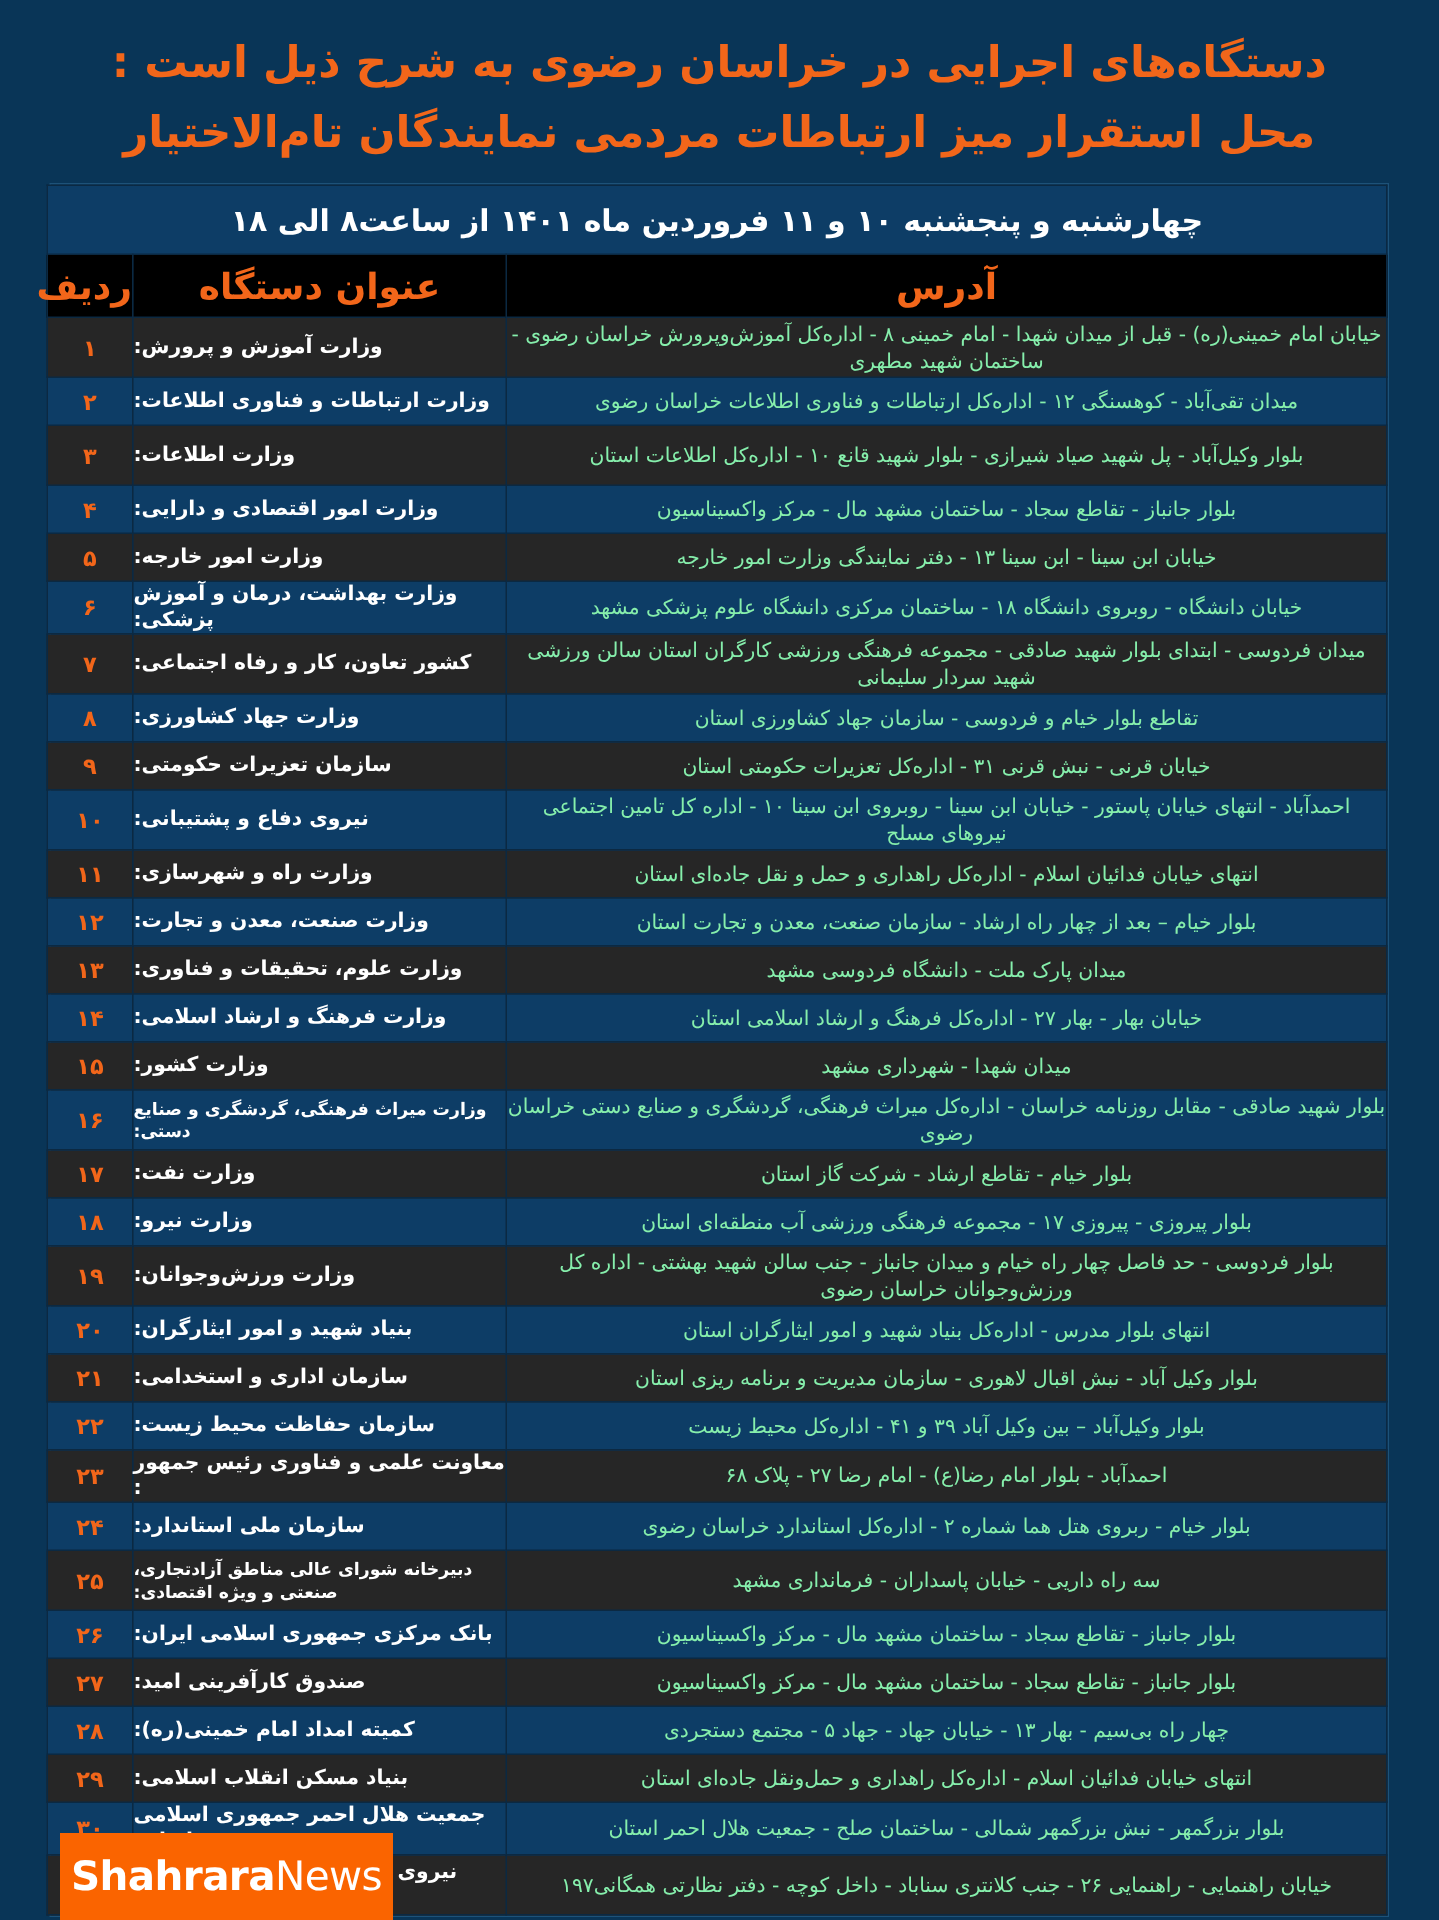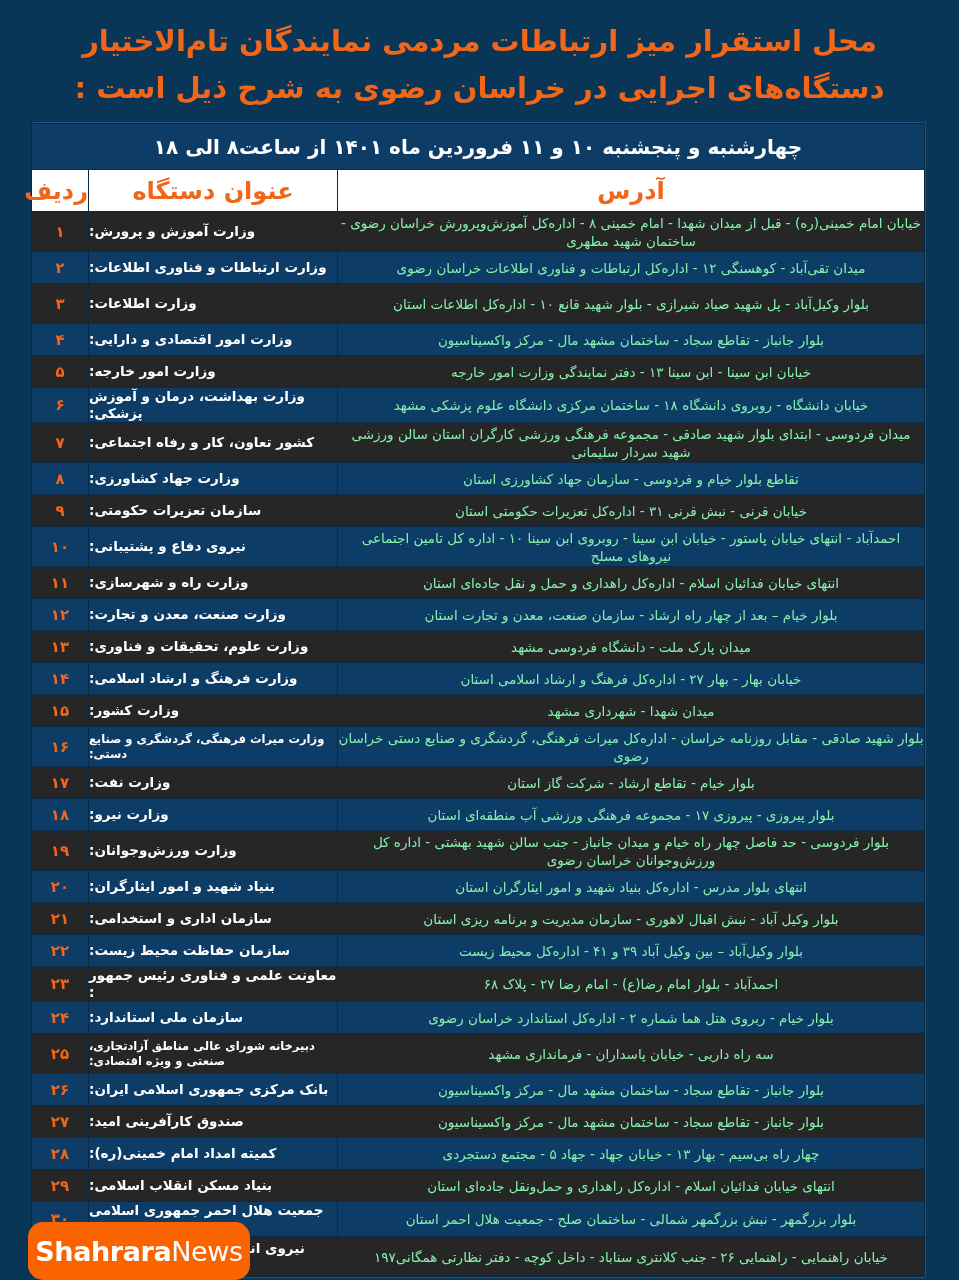--- a/index.html
+++ b/index.html
@@ -65,21 +65,21 @@
     font-size: 20px;
     font-weight: bold;
     text-align: center;
     height: 45px;
     padding: 4px 14px;
     border: 1px solid #1d5279;
   }
 
   
   .hdr th {
-    background: #ffffff;
+    background: #000000;
     color: #F2661A;
     font-size: 24px;
     font-weight: bold;
     height: 41px;
     text-align: center;
     border: 1px solid #1d5279;
   }
 
   
   tbody tr.odd  td { background: #0d3d66; }
@@ -106,50 +106,49 @@
     font-size: 15px;
     font-weight: bold;
     text-align: center;
   }
   tbody tr { height: 32px; }
   tbody tr.tall { height: 40px; }
 
   
   .footer-logo {
     position: absolute;
-    left: 28px;
+    left: 40px;
     bottom: 0px;
     width: 222px;
     height: 58px;
     background: #FA6400;
     display: flex;
     align-items: center;
     justify-content: center;
     direction: ltr;
-    border-radius: 15px;
   }
   .footer-logo .lg-a {
     color: #ffffff;
     font-size: 27px;
     font-weight: bold;
     letter-spacing: -0.4px;
   }
   .footer-logo .lg-b {
     color: #ffffff;
     font-size: 27px;
     font-weight: normal;
     letter-spacing: -0.4px;
   }
 </style>
 </head>
 <body>
 
 <div class="title-block">
+  <div class="title-line">دستگاه‌های اجرایی در خراسان رضوی به شرح ذیل است :</div>
   <div class="title-line">محل استقرار میز ارتباطات مردمی نمایندگان تام‌الاختیار</div>
-  <div class="title-line">دستگاه‌های اجرایی در خراسان رضوی به شرح ذیل است :</div>
 </div>
 
 <div class="table-wrap">
   <table class="sheet">
     <colgroup>
       <col class="c-addr">
         <col class="c-dev">
         <col class="c-num">
     </colgroup>
     <thead>

